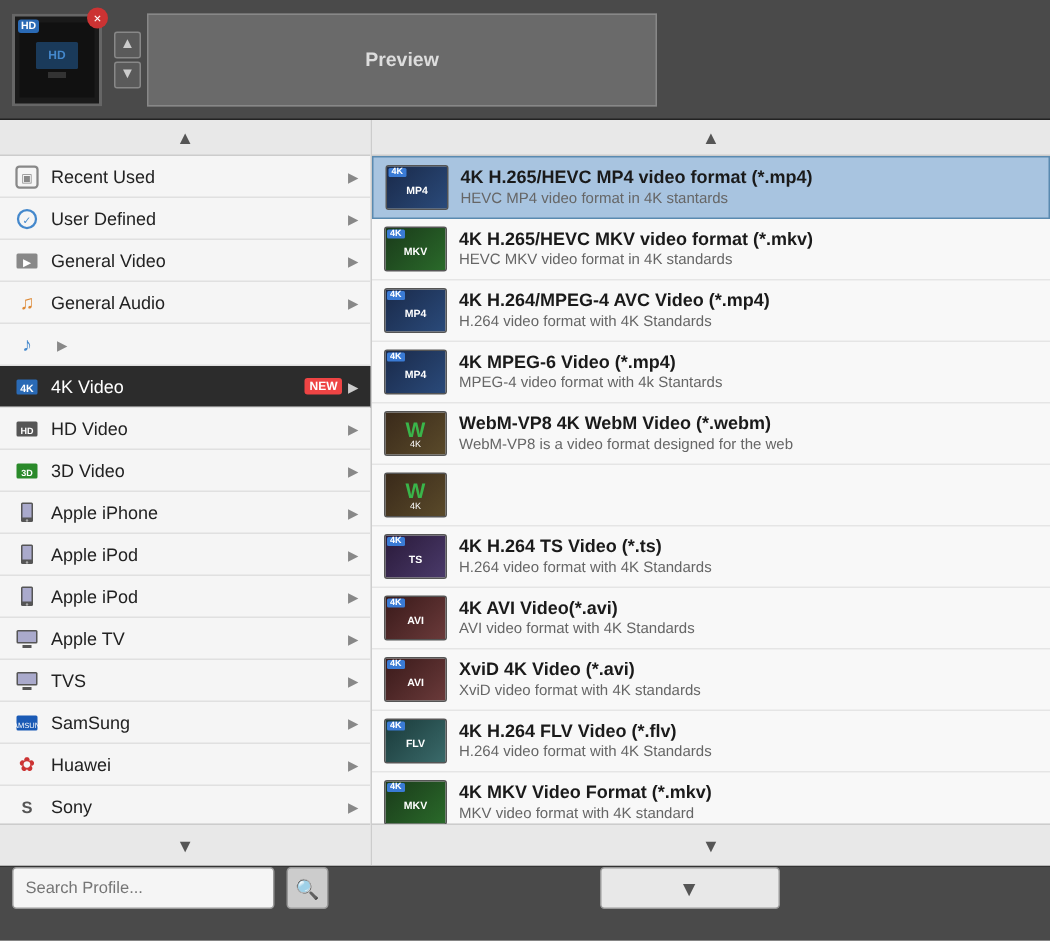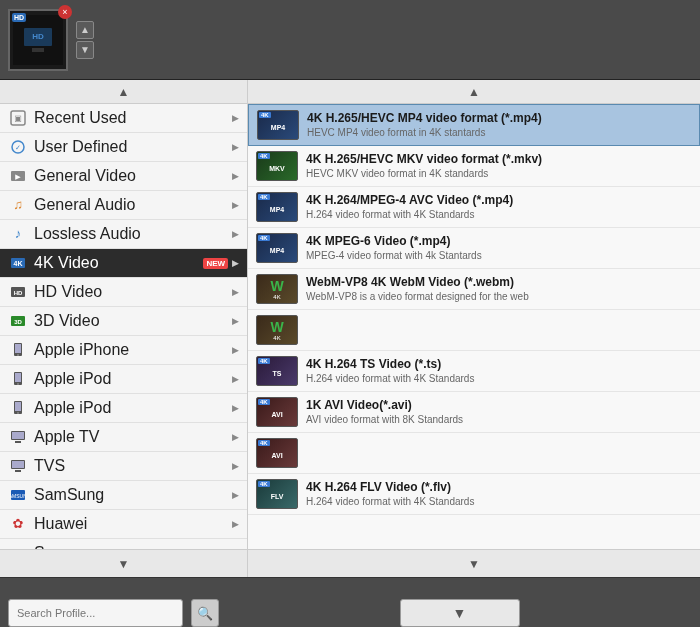--- a/index.html
+++ b/index.html
@@ -168,21 +168,21 @@
       height: 16px;
       margin-right: 6px;
       display: flex;
       align-items: center;
       justify-content: center;
       font-size: 12px;
       flex-shrink: 0;
     }
     .sidebar-label {
       flex: 1;
-      font-size: 16px;
+      font-size: 12px;
     }
     .sidebar-arrow {
       font-size: 9px;
       color: #888;
       margin-left: 4px;
     }
     .sidebar-item.active .sidebar-arrow {
       color: #ccc;
     }
     .new-badge {
@@ -272,21 +272,21 @@
       font-size: 10px;
       color: #666;
       line-height: 1.3;
     }
 
     
     .bottom-bar {
       height: 50px;
       background: #4a4a4a;
       display: flex;
-      align-items: flex-end;
+      align-items: flex-start;
       padding: 0 8px;
       gap: 8px;
       border-top: 1px solid #333;
     }
     .search-input {
       width: 175px;
       height: 28px;
       background: #f5f5f5;
       border: 1px solid #999;
       border-radius: 3px;
@@ -356,20 +356,21 @@
           <text x="18" y="17" fill="#4488cc" font-size="8" font-weight="bold" text-anchor="middle">HD</text>
         </svg>
       </div>
       <div class="close-btn">×</div>
     </div>
   </div>
   <div class="nav-arrows-top">
     <div class="arrow-btn">▲</div>
     <div class="arrow-btn">▼</div>
   </div>
+  <div class="preview-label">Preview</div>
 </div>
 
 <div class="main-content">
 
   <div class="left-panel">
     <div class="left-panel-top-arrow">▲</div>
     <div class="left-panel-scroll">
 
     <div class="sidebar-item">
           <span class="sidebar-icon icon-gray">
@@ -409,21 +410,20 @@
           </span>
           <span class="sidebar-label">General Audio</span>
           <span class="sidebar-arrow">▶</span>
         </div>
         <div class="sidebar-item">
           <span class="sidebar-icon icon-blue">
             <svg width="16" height="16">
               <text x="8" y="12" fill="#4488cc" font-size="13" text-anchor="middle">♪</text>
             </svg>
           </span>
-          <span class="sidebar-label">Lossless Audio</span>
           <span class="sidebar-arrow">▶</span>
         </div>
         <div class="sidebar-item active">
           <span class="sidebar-icon icon-blue">
             <svg width="16" height="16">
               <rect x="1" y="3" width="14" height="10" rx="1" fill="#2a6ab5"></rect>
               <text x="8" y="11" fill="white" font-size="7" font-weight="bold" text-anchor="middle">4K</text>
             </svg>
           </span>
           <span class="sidebar-label">4K Video</span>
@@ -624,42 +624,58 @@
           </div>
         </div>
         <div class="format-item">
           <div class="format-thumb thumb-avi">
       <div style="position:relative;width:100%;height:100%;display:flex;align-items:center;justify-content:center;">
         <div style="position:absolute;top:1px;left:1px;background:#3a7bd5;color:white;font-size:6px;font-weight:bold;padding:0 2px;border-radius:1px;">4K</div>
         <div style="color:white;font-size:7px;font-weight:bold;margin-top:4px;">AVI</div>
       </div>
           </div>
           <div class="format-text">
-            <div class="format-title">1K AVI Video(*.avi)</div>
-            <div class="format-desc">AVI video format with 8K Standards</div>
+            <div class="format-title">4K AVI Video(*.avi)</div>
+            <div class="format-desc">AVI video format with 4K Standards</div>
           </div>
         </div>
         <div class="format-item">
           <div class="format-thumb thumb-avi">
       <div style="position:relative;width:100%;height:100%;display:flex;align-items:center;justify-content:center;">
         <div style="position:absolute;top:1px;left:1px;background:#3a7bd5;color:white;font-size:6px;font-weight:bold;padding:0 2px;border-radius:1px;">4K</div>
         <div style="color:white;font-size:7px;font-weight:bold;margin-top:4px;">AVI</div>
       </div>
+          </div>
+          <div class="format-text">
+            <div class="format-title">XviD 4K Video (*.avi)</div>
+            <div class="format-desc">XviD video format with 4K standards</div>
           </div>
         </div>
         <div class="format-item">
           <div class="format-thumb thumb-flv">
       <div style="position:relative;width:100%;height:100%;display:flex;align-items:center;justify-content:center;">
         <div style="position:absolute;top:1px;left:1px;background:#3a7bd5;color:white;font-size:6px;font-weight:bold;padding:0 2px;border-radius:1px;">4K</div>
         <div style="color:white;font-size:7px;font-weight:bold;margin-top:4px;">FLV</div>
       </div>
           </div>
           <div class="format-text">
             <div class="format-title">4K H.264 FLV Video (*.flv)</div>
             <div class="format-desc">H.264 video format with 4K Standards</div>
+          </div>
+        </div>
+        <div class="format-item">
+          <div class="format-thumb thumb-mkv">
+      <div style="position:relative;width:100%;height:100%;display:flex;align-items:center;justify-content:center;">
+        <div style="position:absolute;top:1px;left:1px;background:#3a7bd5;color:white;font-size:6px;font-weight:bold;padding:0 2px;border-radius:1px;">4K</div>
+        <div style="color:white;font-size:7px;font-weight:bold;margin-top:4px;">MKV</div>
+      </div>
+          </div>
+          <div class="format-text">
+            <div class="format-title">4K MKV Video Format (*.mkv)</div>
+            <div class="format-desc">MKV video format with 4K standard</div>
           </div>
         </div>
       </div>
     <div class="right-panel-bottom-arrow">▼</div>
   </div>
 
 </div>
 
 <div class="bottom-bar">
   <input class="search-input" type="text" placeholder="Search Profile..." style="">

